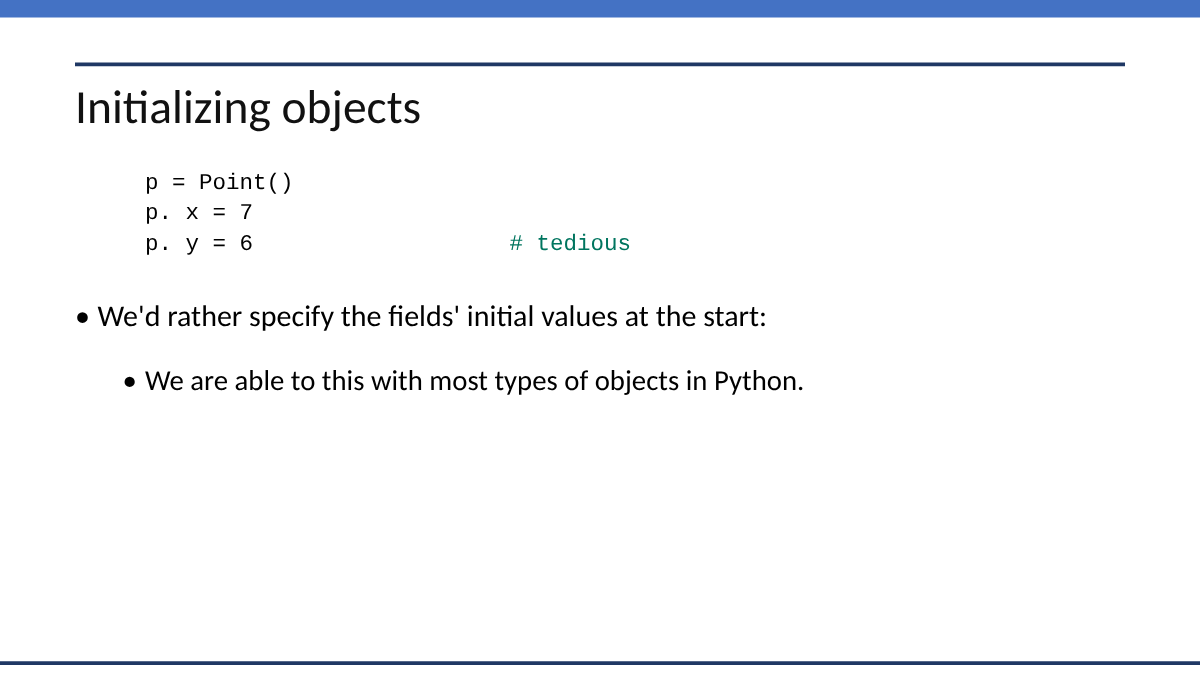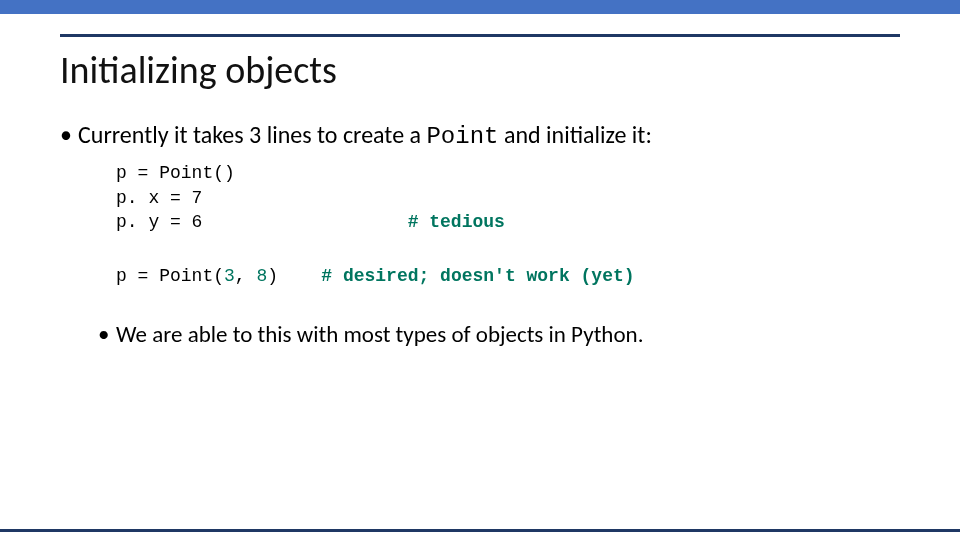--- a/index.html
+++ b/index.html
@@ -10,21 +10,21 @@
     background: #ffffff;
     font-family: Calibri, "Segoe UI", Arial, sans-serif;
     color: #000;
     overflow: hidden;
   }
   .top-bar {
     height: 14px;
     background: #4472c4;
   }
   .content {
-    padding: 0 60px;
+    padding: 16px 60px;
   }
   .thin-rule {
     height: 3px;
     background: #1f3864;
     margin-top: 20px;
     margin-bottom: 10px;
   }
   h1.title {
     font-size: 38px;
     font-weight: 400;
@@ -54,21 +54,21 @@
     font-family: "Courier New", Courier, monospace;
     font-size: 24px;
   }
   pre.code {
     font-family: "Courier New", Courier, monospace;
     font-size: 18px;
     line-height: 1.35;
     margin: 8px 0 30px 56px;
     white-space: pre;
   }
-  .comment { color: #00755f; font-weight: bold; }
+  .comment { color: #00755f; font-weight: normal; }
   .num { color: #00755f; }
   .bottom-rule {
     position: absolute;
     left: 0;
     right: 0;
     bottom: 8px;
     height: 3px;
     background: #1f3864;
   }
 </style>
@@ -77,30 +77,29 @@
 
 <div class="top-bar"></div>
 
 <div class="content">
   <div class="thin-rule"></div>
 
   <h1 class="title">Initializing objects</h1>
 
   <div class="bullets">
 
-    <div class="lvl1">
-      <span class="dot">•</span><span>Currently it takes 3 lines to create a </span><code class="mono">Point</code><span> and initialize it:</span>
-    </div>
 
     <pre class="code"><span>p = Point()</span>
 <span>p. x = 7</span>
 <span>p. y = 6</span><span>                   </span><span class="comment"># tedious</span></pre>
 
+    <div class="lvl1">
+      <span class="dot">•</span><span>We'd rather specify the fields' initial values at the start:</span>
+    </div>
 
-    <pre class="code"><span>p = Point(</span><span class="num">3</span><span>, </span><span class="num">8</span><span>)    </span><span class="comment"># desired; doesn't work (yet)</span></pre>
 
     <div class="lvl2">
       <span class="dot">•</span><span>We are able to this with most types of objects in Python.</span>
     </div>
 
   </div>
 </div>
 
 <div class="bottom-rule"></div>
 

